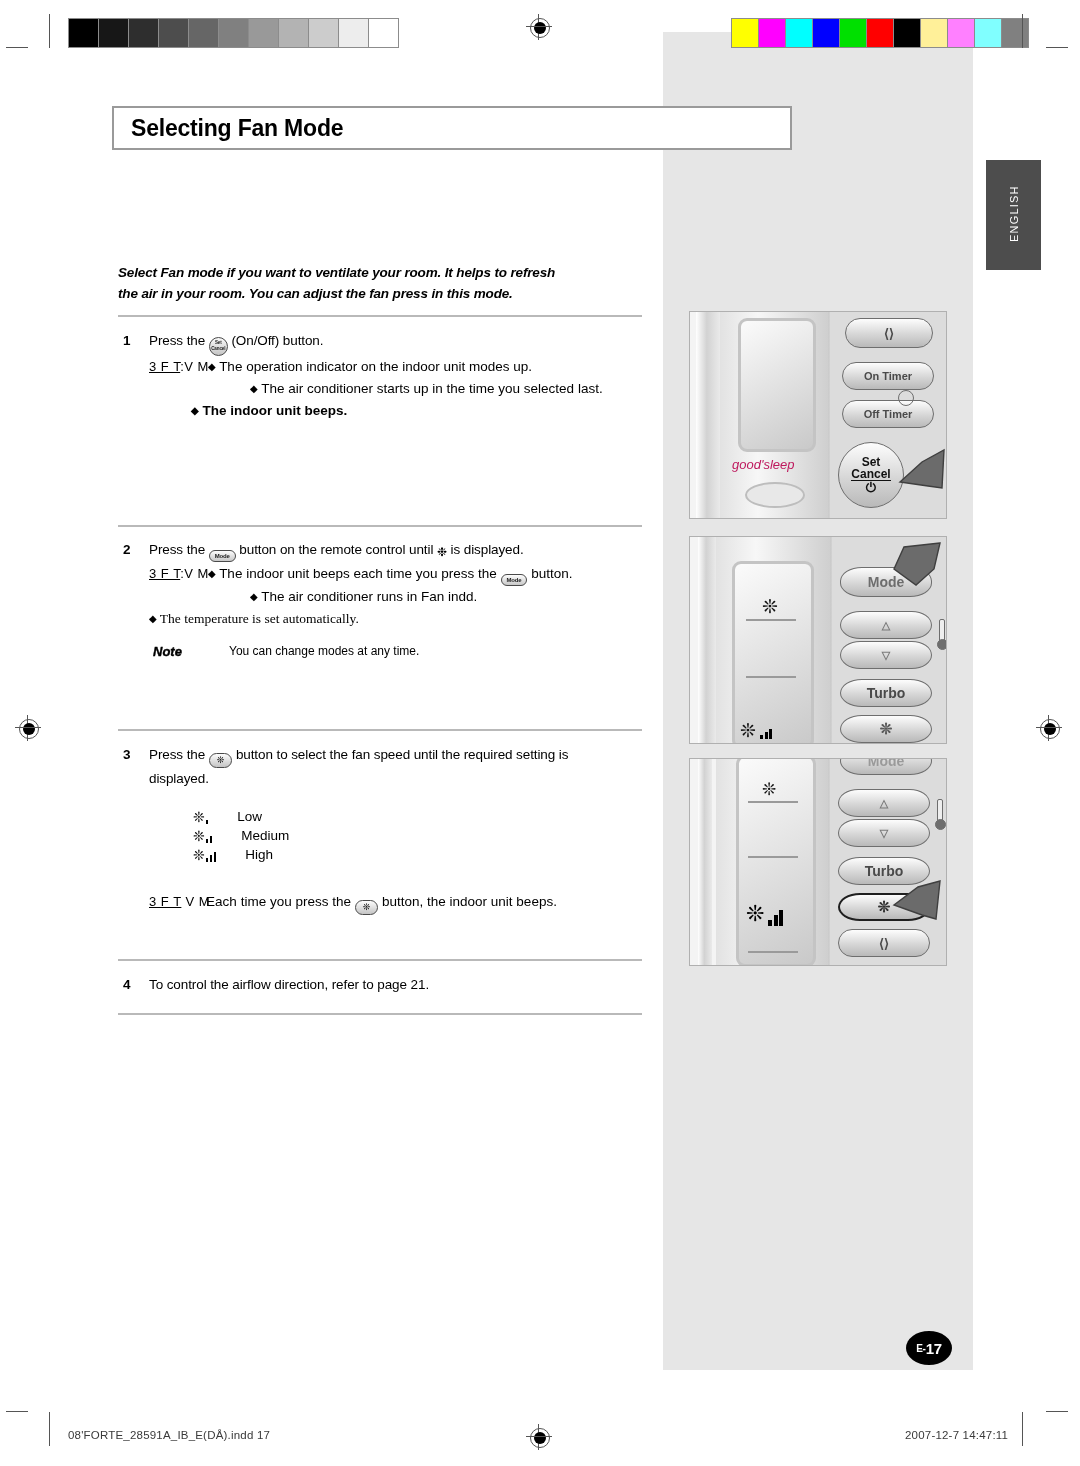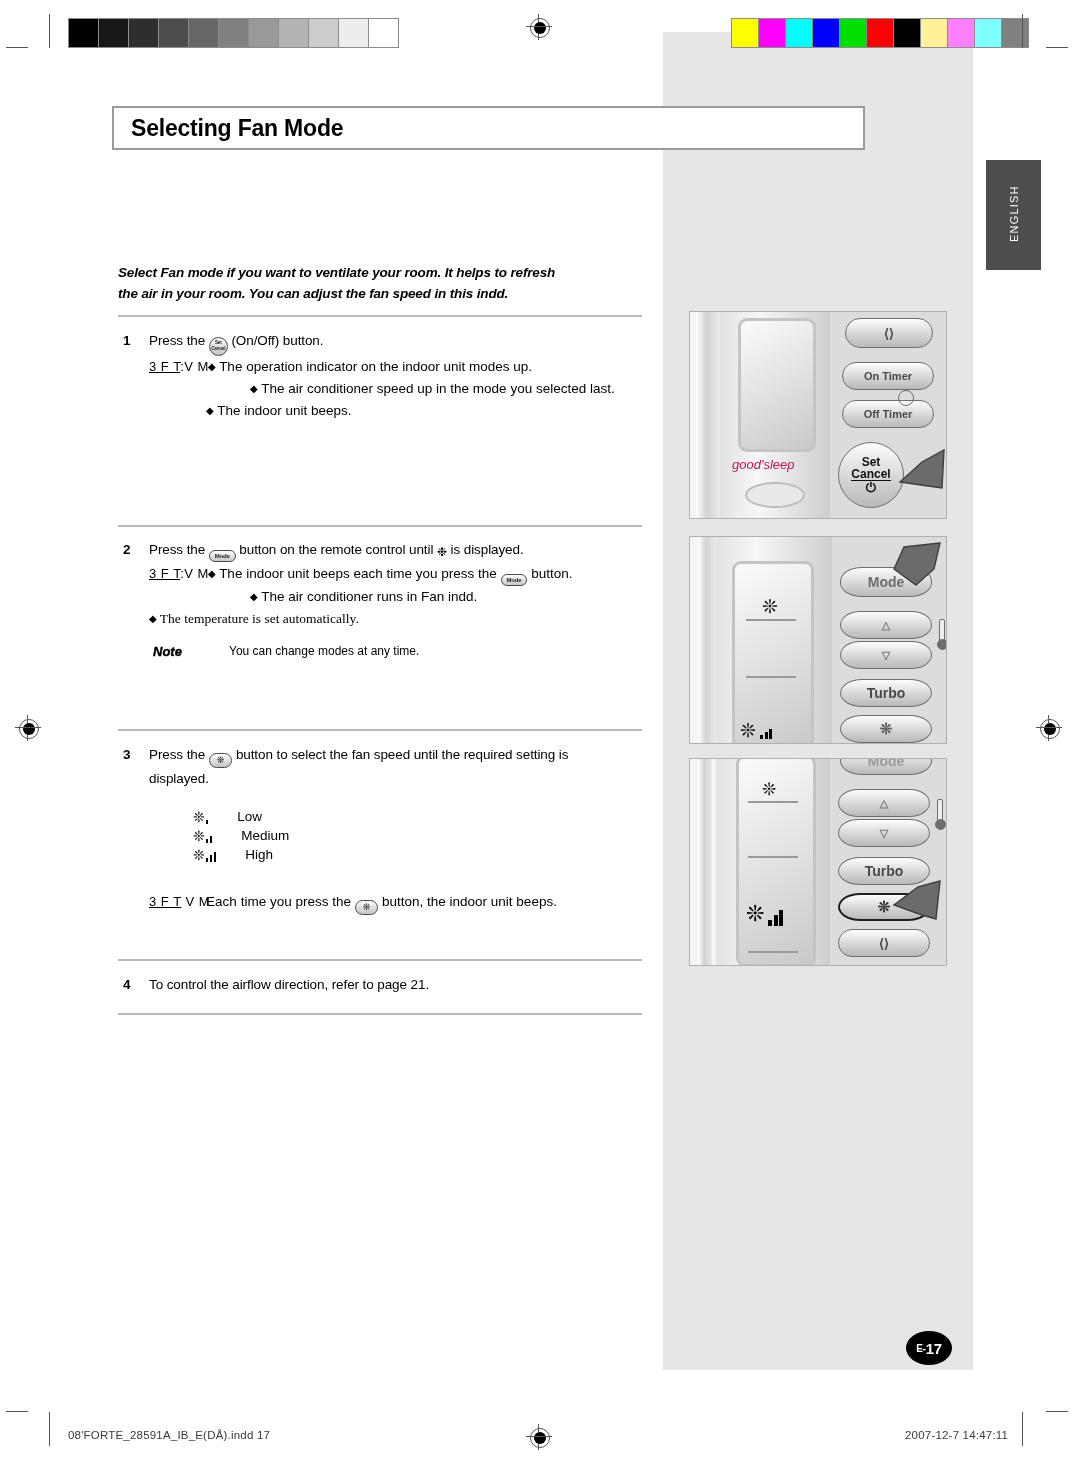--- a/index.html
+++ b/index.html
@@ -26,21 +26,21 @@
 
   .cropmark{position:absolute;background:#555;}
 
   
   .lang-tab{position:absolute;left:986px;top:160px;width:55px;height:110px;background:#4d4d4d;}
   .lang-tab span{position:absolute;color:#fff;font-size:11px;letter-spacing:1.2px;
       white-space:nowrap;transform:rotate(-90deg);transform-origin:center;
       left:50%;top:50%;margin-left:-28px;margin-top:-7px;width:56px;text-align:center;}
 
   
-  .title-box{position:absolute;left:112px;top:106px;width:753px;height:44px;
+  .title-box{position:absolute;left:112px;top:106px;width:680px;height:44px;
       background:#fff;border:2px solid #9a9a9a;box-sizing:border-box;}
   .title-box h1{margin:0;font-size:23px;font-weight:bold;line-height:40px;padding-left:17px;
       letter-spacing:-.2px;}
 
   
   .col{position:absolute;left:118px;top:262px;width:524px;}
   .lede{font-size:13.5px;font-weight:bold;font-style:italic;line-height:21px;letter-spacing:-.15px;}
   .hr{height:2px;background:#b9b9b9;margin:11px 0 0 0;}
 
   .step{position:relative;padding-left:31px;font-size:13.5px;line-height:21px;letter-spacing:-.1px;}
@@ -181,43 +181,43 @@
 </div>
 
 <div class="title-box">
   <h1>Selecting Fan Mode</h1>
 </div>
 
 <div class="col">
 
   <div class="lede">
     <div>Select Fan mode if you want to ventilate your room. It helps to refresh</div>
-    <div>the air in your room. You can adjust the fan speed in this indd.</div>
+    <div>the air in your room. You can adjust the fan press in this mode.</div>
   </div>
   <div class="hr"></div>
 
   <div class="step" style="margin-top:13px;">
     <span class="num">1</span>
     <span>Press the</span>
     <span class="pill-round">Set<br>Cancel</span>
     <span>(On/Off) button.</span>
   </div>
   <div class="sub" style="margin-left:31px;">
     <div style="display:flex;">
       <span class="glitch"><u>3 F T</u>:V M</span>
       <span style="margin-left:-1px;">
         <span class="dia">◆</span>
         <span>The operation indicator on the indoor unit modes up.</span>
       </span>
     </div>
     <div style="margin-left:101px;">
       <span class="dia">◆</span>
-      <span>The air conditioner speed up in the mode you selected last.</span>
-    </div>
-    <div style="margin-left:57px;">
+      <span>The air conditioner starts up in the time you selected last.</span>
+    </div>
+    <div style="margin-left:42px;font-weight:bold;">
       <span class="dia">◆</span>
       <span>The indoor unit beeps.</span>
     </div>
   </div>
 
   <div class="hr" style="margin-top:103px;"></div>
 
   <div class="step" style="margin-top:12px;">
     <span class="num">2</span>
     <span>Press the</span>

